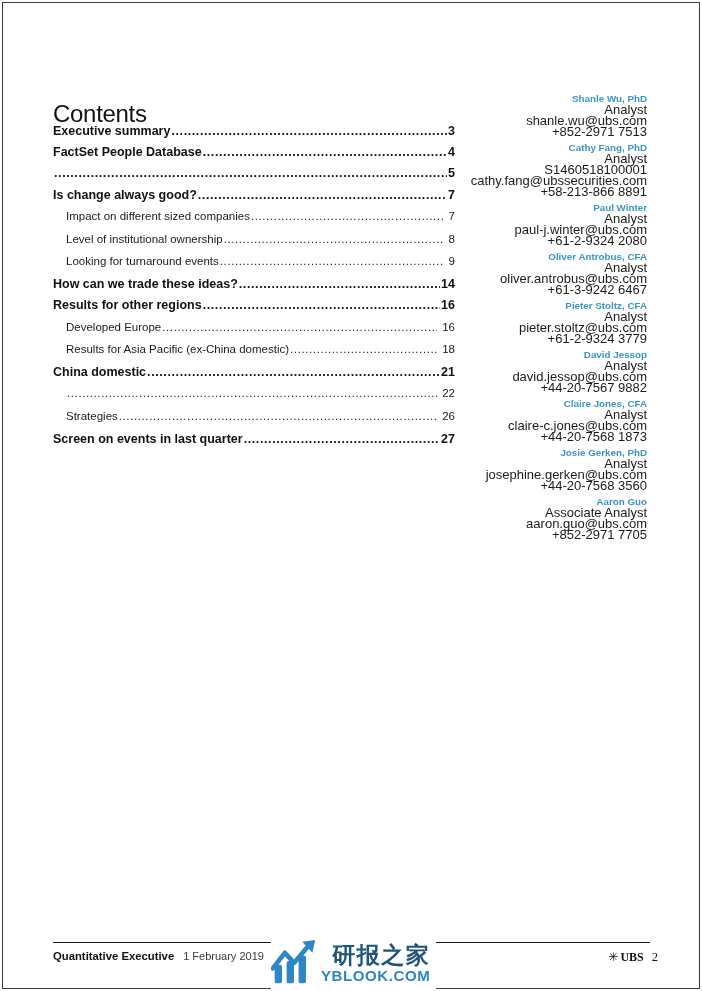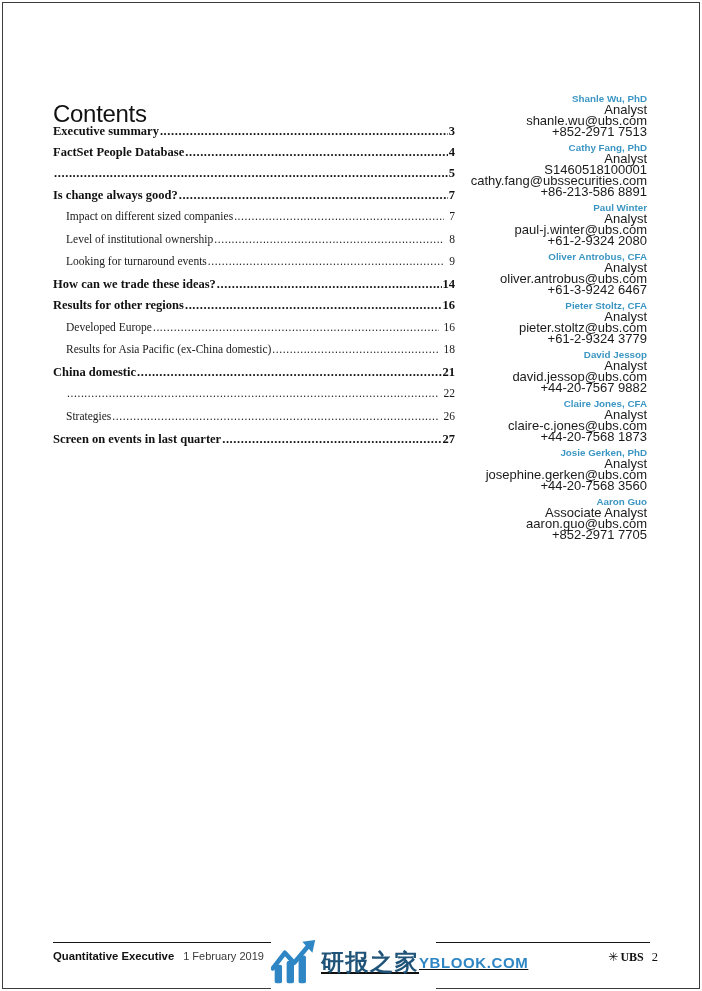--- a/index.html
+++ b/index.html
@@ -7,21 +7,21 @@
     width:702px;height:991px;position:relative;background:#ffffff;
     font-family:"Liberation Sans",sans-serif;color:#111;overflow:hidden;
   }
   .page-border{position:absolute;left:2px;top:2px;right:2px;bottom:2px;
     border:1px solid #3c3c3c;pointer-events:none;}
 
   
   .contents-title{position:absolute;left:53px;top:84px;font-size:24px;
     font-weight:normal;letter-spacing:-0.3px;}
   .toc{position:absolute;left:53px;top:124px;width:402px;}
-  .toc-row{display:flex;align-items:flex-start;line-height:14px;font-family:Liberation Serif, serif;}
+  .toc-row{display:flex;align-items:flex-start;line-height:14px;}
   .toc-row.l1{font-size:12.5px;font-weight:bold;margin-bottom:7.2px;}
   .toc-row.l2{font-size:11.5px;font-weight:normal;padding-left:13px;margin-bottom:8.8px;color:#1a1a1a;}
   .toc-dots{flex:1;overflow:hidden;white-space:nowrap;letter-spacing:0.6px;margin:0 1px;}
   .toc-row.l2 .toc-page{margin-left:4px;}
 
   
   .sidebar{position:absolute;right:55px;top:93px;width:210px;text-align:right;}
   .analyst{margin-bottom:5px;}
   .analyst-name{color:#3c96c3;font-weight:bold;font-size:9.8px;line-height:11px;}
   .analyst-line{font-size:13px;line-height:11px;color:#1a1a1a;}
@@ -34,21 +34,21 @@
   .footer-date{font-weight:normal;color:#3a3a3a;margin-left:9px;font-size:11px;}
   .footer-right{position:absolute;right:44px;top:950px;display:flex;align-items:baseline;}
   .ubs-symbol{font-size:12px;color:#111;margin-right:2px;}
   .ubs-wordmark{font-family:"Liberation Serif",serif;font-weight:bold;font-size:12px;color:#111;}
   .footer-page-num{font-family:"Liberation Serif",serif;font-size:12.5px;color:#111;margin-left:8px;}
 
   
   .watermark{position:absolute;left:271px;top:934px;width:165px;height:56px;
     background:#fff;z-index:5;display:flex;align-items:center;}
   .wm-icon{width:46px;height:48px;flex:0 0 auto;margin-right:4px;}
-  .wm-textcol{display:flex;flex-direction:row;align-items:center;text-decoration:underline;}
+  .wm-textcol{display:flex;flex-direction:column;align-items:flex-end;}
   .wm-cn{font-size:23px;font-weight:bold;color:#1f5377;letter-spacing:1.5px;line-height:26px;white-space:nowrap;}
   .wm-site{font-size:15px;font-weight:bold;color:#2e86c5;letter-spacing:0.6px;line-height:15px;}
 </style>
 </head>
 <body>
 
 <div class="page-border"></div>
 
 <h1 class="contents-title">Contents</h1>
 
@@ -133,21 +133,21 @@
     <div class="analyst-name">Shanle Wu, PhD</div>
     <div class="analyst-line">Analyst</div>
     <div class="analyst-line">shanle.wu@ubs.com</div>
     <div class="analyst-line">+852-2971 7513</div>
   </div>
   <div class="analyst">
     <div class="analyst-name">Cathy Fang, PhD</div>
     <div class="analyst-line">Analyst</div>
     <div class="analyst-line">S1460518100001</div>
     <div class="analyst-line">cathy.fang@ubssecurities.com</div>
-    <div class="analyst-line">+86-213-586 8891</div>
+    <div class="analyst-line">+58-213-866 8891</div>
   </div>
   <div class="analyst">
     <div class="analyst-name">Paul Winter</div>
     <div class="analyst-line">Analyst</div>
     <div class="analyst-line">paul-j.winter@ubs.com</div>
     <div class="analyst-line">+61-2-9324 2080</div>
   </div>
   <div class="analyst">
     <div class="analyst-name">Oliver Antrobus, CFA</div>
     <div class="analyst-line">Analyst</div>

